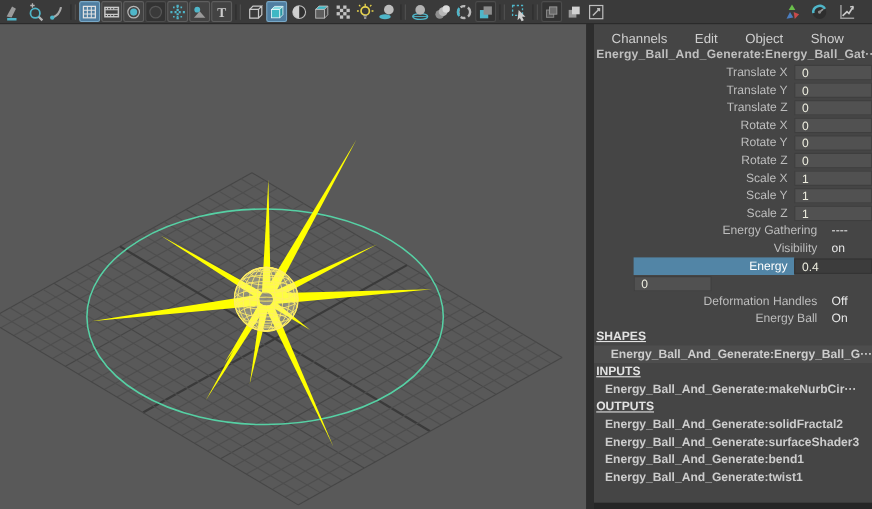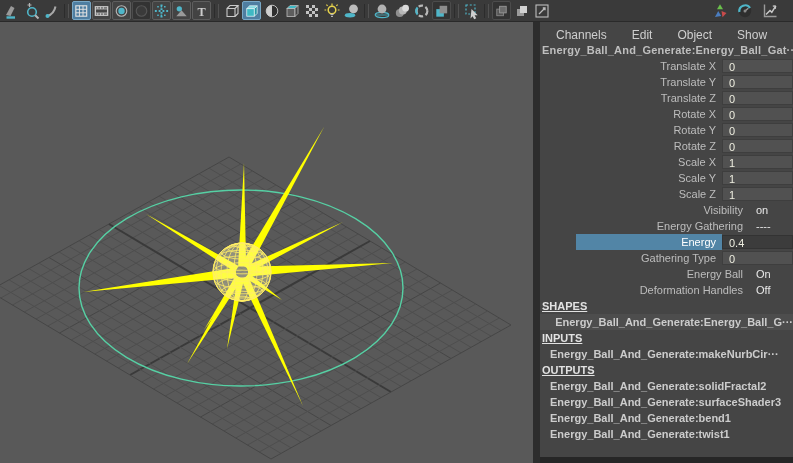--- a/index.html
+++ b/index.html
@@ -413,53 +413,52 @@
           <span class="cb-field">1</span>
         </span>
       </div>
       <div class="cb-row">
         <span class="cb-label">Scale Z</span>
         <span class="cb-valzone">
           <span class="cb-field">1</span>
         </span>
       </div>
       <div class="cb-row">
+        <span class="cb-label">Energy Gathering</span>
+        <span class="cb-valzone">
+          <span class="cb-plain">----</span>
+        </span>
+      </div>
+      <div class="cb-row">
         <span class="cb-label">Visibility</span>
         <span class="cb-valzone">
           <span class="cb-plain">on</span>
-        </span>
-      </div>
-      <div class="cb-row">
-        <span class="cb-label">Energy Gathering</span>
-        <span class="cb-valzone">
-          <span class="cb-plain">----</span>
         </span>
       </div>
       <div class="cb-row hl">
         <span class="cb-label">Energy</span>
         <span class="cb-valzone">
           <span class="cb-field dark">0.4</span>
         </span>
       </div>
       <div class="cb-row">
-        <span class="cb-label">Gathering Type</span>
-        <span class="cb-valzone">
-          <span class="cb-field">0</span>
+        <span class="cb-valzone">
+          <span class="cb-field">0</span>
+        </span>
+      </div>
+      <div class="cb-row">
+        <span class="cb-label">Deformation Handles</span>
+        <span class="cb-valzone">
+          <span class="cb-plain">Off</span>
         </span>
       </div>
       <div class="cb-row">
         <span class="cb-label">Energy Ball</span>
         <span class="cb-valzone">
           <span class="cb-plain">On</span>
-        </span>
-      </div>
-      <div class="cb-row">
-        <span class="cb-label">Deformation Handles</span>
-        <span class="cb-valzone">
-          <span class="cb-plain">Off</span>
         </span>
       </div>
     </div>
   <div id="cb-sections">
       <div class="cb-heading">SHAPES</div>
       <div class="cb-node sel">Energy_Ball_And_Generate:Energy_Ball_G···</div>
       <div class="cb-heading">INPUTS</div>
       <div class="cb-node">Energy_Ball_And_Generate:makeNurbCir···</div>
       <div class="cb-heading">OUTPUTS</div>
       <div class="cb-node">Energy_Ball_And_Generate:solidFractal2</div>

